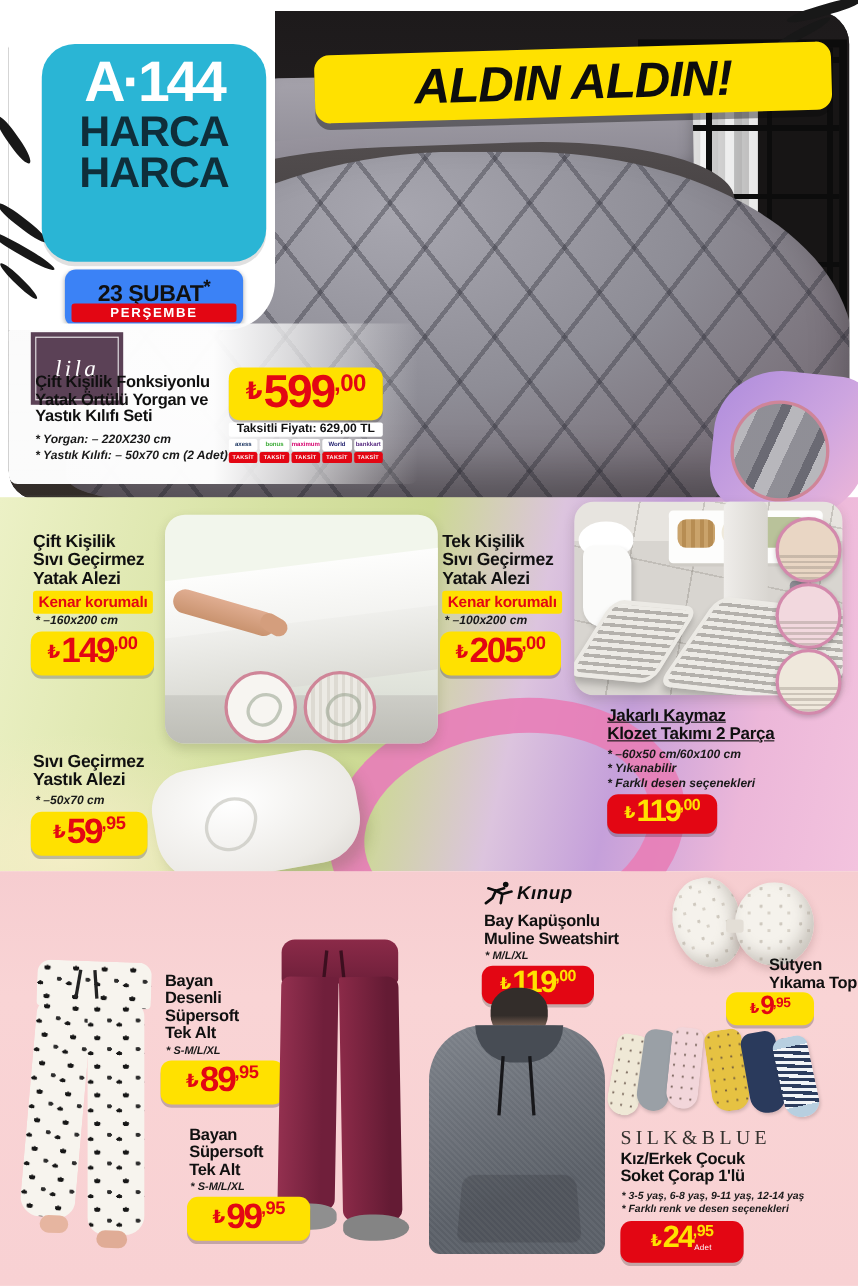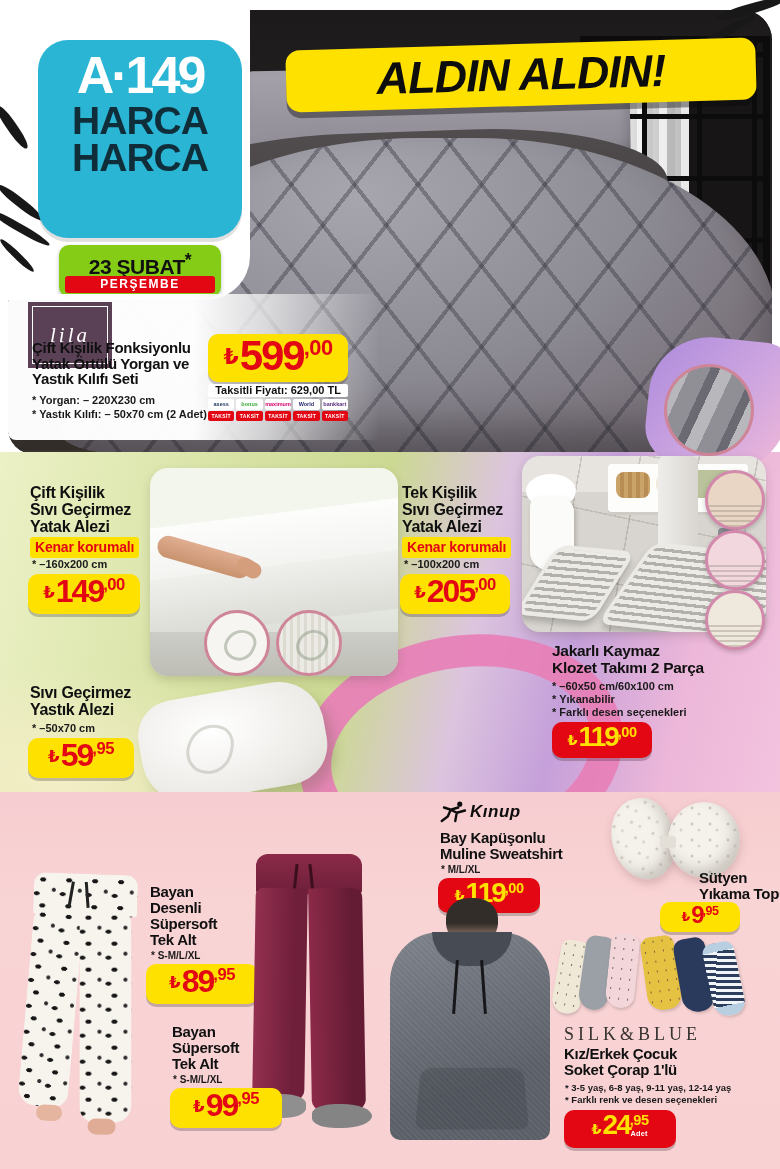--- a/index.html
+++ b/index.html
@@ -4,33 +4,33 @@
 <style>
   html,body{margin:0;padding:0;background:#ffffff;}
   #page{position:relative;width:780px;height:1169px;overflow:hidden;background:#fff;
         font-family:"Liberation Sans",sans-serif;-webkit-font-smoothing:antialiased;}
   .abs{position:absolute;}
   
   .t-title{font-weight:800;color:#101010;white-space:pre-line;letter-spacing:-.3px;}
   .t-big{font-size:16px;line-height:17px;}
   .t-mid{font-size:15px;line-height:15.5px;}
   .t-sm{font-size:15px;line-height:16px;}
-  .t-bullet{font-weight:700;color:#191919;font-size:11px;line-height:12.5px;white-space:pre-line;}
+  .t-bullet{font-weight:700;color:#191919;font-size:11px;line-height:12.5px;white-space:pre-line;font-style:italic;}
   .t-bullet-sm{font-size:9.5px;line-height:11px;}
   .chip{display:inline-block;background:#ffe100;color:#e30613;font-weight:900;
         font-size:14px;line-height:16px;padding:2px 5px 3px;border-radius:3px;letter-spacing:-.2px;}
   
   .price{display:flex;align-items:flex-start;justify-content:center;background:#ffe100;color:#e30613;
          border-radius:10px;font-weight:900;box-shadow:0 3px 0 rgba(40,30,30,.25);padding-top:2px;}
   .price.red{background:#e30613;color:#ffe100;}
   .price .cur{font-family:"DejaVu Sans",sans-serif;font-size:.52em;align-self:center;margin:-.25em 1px 0 0;font-weight:700;}
   .price .int{font-size:1em;line-height:.95;letter-spacing:-2px;}
   .price .dec{font-size:.52em;line-height:1;margin-top:.06em;letter-spacing:-.5px;}
   .decwrap{display:flex;flex-direction:column;align-items:center;}
-  .decwrap .unit{font-size:.26em;font-weight:700;color:#fff;margin-top:2px;letter-spacing:.3px;}
+  .decwrap .unit{font-size:.26em;font-weight:400;color:#fff;margin-top:2px;letter-spacing:.3px;}
   .p-xl{font-size:42px;}.p-md{font-size:32px;}.p-s2{font-size:28px;}.p-sm{font-size:24px;}
   
   #top-zone{left:8px;top:10px;width:764px;height:444px;background:#262323;border-radius:34px 30px 40px 26px;overflow:hidden;}
   .wall{left:0;top:0;width:100%;height:100%;background:linear-gradient(180deg,#1d1a1b,#2a2627 60%,#332e2c);}
   .floor{left:0;top:300px;width:100%;height:144px;
      background:repeating-linear-gradient(0deg,rgba(0,0,0,.35) 0 2px,rgba(255,255,255,.03) 2px 4px,transparent 4px 26px),
      linear-gradient(180deg,#453d38,#322c28);}
   .window{left:572px;top:26px;width:176px;height:262px;border:7px solid #0c0c0c;background:#171515;}
   .win-grid{left:0;top:0;width:100%;height:100%;
      background:repeating-linear-gradient(90deg,#0c0c0c 0 5px,transparent 5px 55px),
@@ -53,21 +53,21 @@
   .white-corner{left:8px;top:10px;width:242px;height:290px;background:#fff;border-radius:0 0 44px 0;}
   .stroke{position:absolute;background:#181818;border-radius:50%/60%;}
   
   #logo{left:38px;top:40px;width:204px;height:198px;background:#2ab5d5;border-radius:30px;
         box-shadow:0 4px 0 rgba(0,0,0,.12);text-align:center;}
   #logo .brand{margin-top:8px;font-size:52px;font-weight:900;color:#fff;letter-spacing:-3px;line-height:54px;}
   #logo .tag{font-size:39px;font-weight:900;color:#0f2e3a;line-height:37px;letter-spacing:-1px;}
   #banner{left:286px;top:44px;width:470px;height:62px;background:#ffe100;border-radius:14px;transform:rotate(-1.6deg);
           display:flex;align-items:center;justify-content:center;box-shadow:0 6px 0 rgba(10,10,10,.4);}
   #banner .txt{font-size:45px;font-weight:900;font-style:italic;color:#0d0d0d;letter-spacing:-1px;white-space:nowrap;}
-  #datebox{left:59px;top:245px;width:162px;height:52px;background:#84cc16;border-radius:10px;overflow:hidden;
+  #datebox{left:59px;top:245px;width:162px;height:52px;background:#3b82f6;border-radius:10px;overflow:hidden;
            box-shadow:0 2px 4px rgba(0,0,0,.25);text-align:center;}
   #datebox .day{font-size:21px;font-weight:900;color:#101010;line-height:30px;letter-spacing:-.5px;}
   #datebox .wd{position:absolute;left:6px;right:6px;bottom:4px;height:17px;background:#e30613;border-radius:3px;
                color:#fff;font-size:12px;font-weight:800;line-height:17px;letter-spacing:1.5px;}
   
   #hero-panel{left:8px;top:294px;width:372px;height:146px;border-radius:8px;
       background:linear-gradient(90deg,rgba(255,255,255,.98) 0 50%,rgba(240,240,240,.75) 70%,rgba(240,240,240,0));}
   #lila{left:32px;top:306px;width:74px;height:56px;background:#5b4156;border:1px solid #fff;outline:4px solid #5b4156;
         display:flex;align-items:center;justify-content:center;}
   #lila span{font-family:"Liberation Serif",serif;font-style:italic;color:#fff;font-size:21px;letter-spacing:3px;}
@@ -172,21 +172,21 @@
 
   <div class="white-corner abs"></div>
   <div class="stroke" style="left:-14px;top:122px;width:52px;height:10px;transform:rotate(55deg);"></div>
   <div class="stroke" style="left:-8px;top:198px;width:56px;height:9px;transform:rotate(38deg);"></div>
   <div class="stroke" style="left:-14px;top:224px;width:68px;height:8px;transform:rotate(30deg);"></div>
   <div class="stroke" style="left:-6px;top:252px;width:46px;height:7px;transform:rotate(44deg);"></div>
   <div class="stroke" style="left:714px;top:4px;width:72px;height:10px;transform:rotate(-16deg);"></div>
   <div class="stroke" style="left:700px;top:26px;width:58px;height:8px;transform:rotate(-28deg);"></div>
 
   <div id="logo" class="abs">
-    <div class="brand">A·149</div>
+    <div class="brand">A·144</div>
     <div class="tag">HARCA</div>
     <div class="tag">HARCA</div>
   </div>
 
   <div id="banner" class="abs">
     <span class="txt">ALDIN ALDIN!</span>
   </div>
 
   <div id="datebox" class="abs">
     <div class="day"><span>23 ŞUBAT</span><sup>*</sup></div>
@@ -290,21 +290,21 @@
   <div class="abs" style="left:402px;top:537px;">
     <span class="chip">Kenar korumalı</span>
   </div>
   <div class="abs t-bullet" style="left:404px;top:558px;">* –100x200 cm</div>
   <div class="abs price p-md" style="left:400px;top:574px;width:110px;height:38px;">
     <span class="cur">₺</span>
     <span class="int">205</span>
     <span class="dec">,00</span>
   </div>
 
-  <div class="abs t-title" style="left:552px;top:642px;width:200px;font-size:15.5px;line-height:17px;">Jakarlı Kaymaz
+  <div class="abs t-title" style="left:552px;top:642px;width:200px;font-size:15.5px;line-height:17px;text-decoration:underline;">Jakarlı Kaymaz
 Klozet Takımı 2 Parça</div>
   <div class="abs t-bullet" style="left:552px;top:680px;">* –60x50 cm/60x100 cm</div>
   <div class="abs t-bullet" style="left:552px;top:693px;">* Yıkanabilir</div>
   <div class="abs t-bullet" style="left:552px;top:706px;">* Farklı desen seçenekleri</div>
   <div class="abs price red p-s2" style="left:552px;top:722px;width:100px;height:34px;">
     <span class="cur">₺</span>
     <span class="int">119</span>
     <span class="dec">,00</span>
   </div>
 

